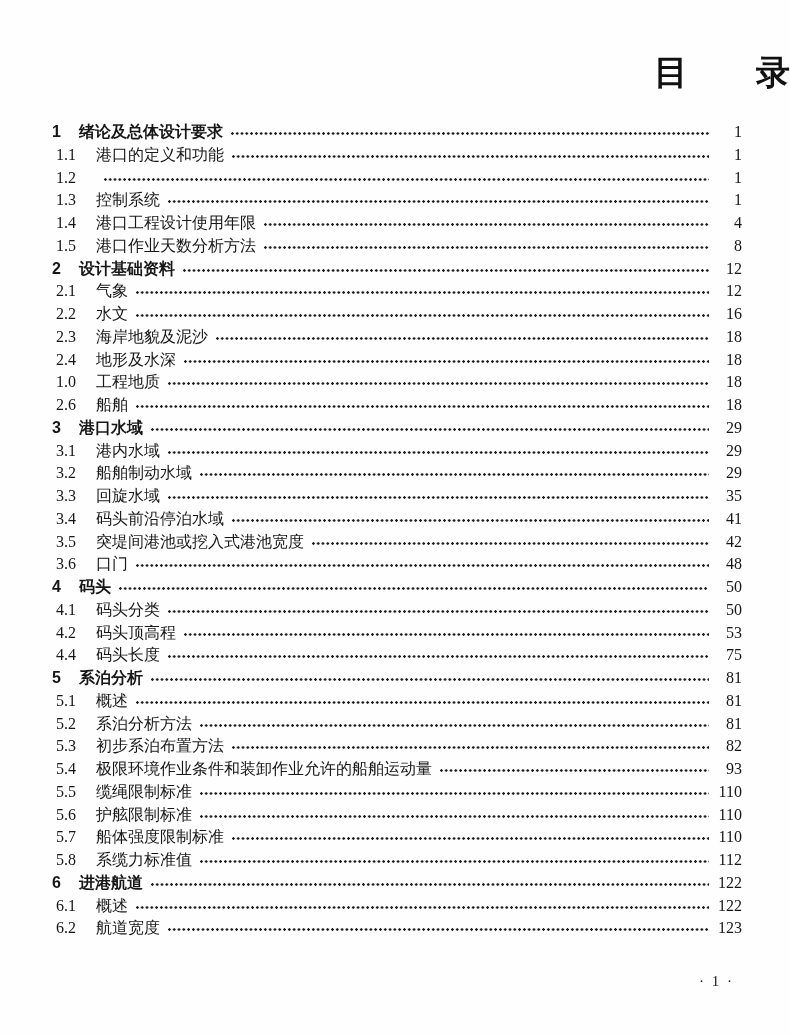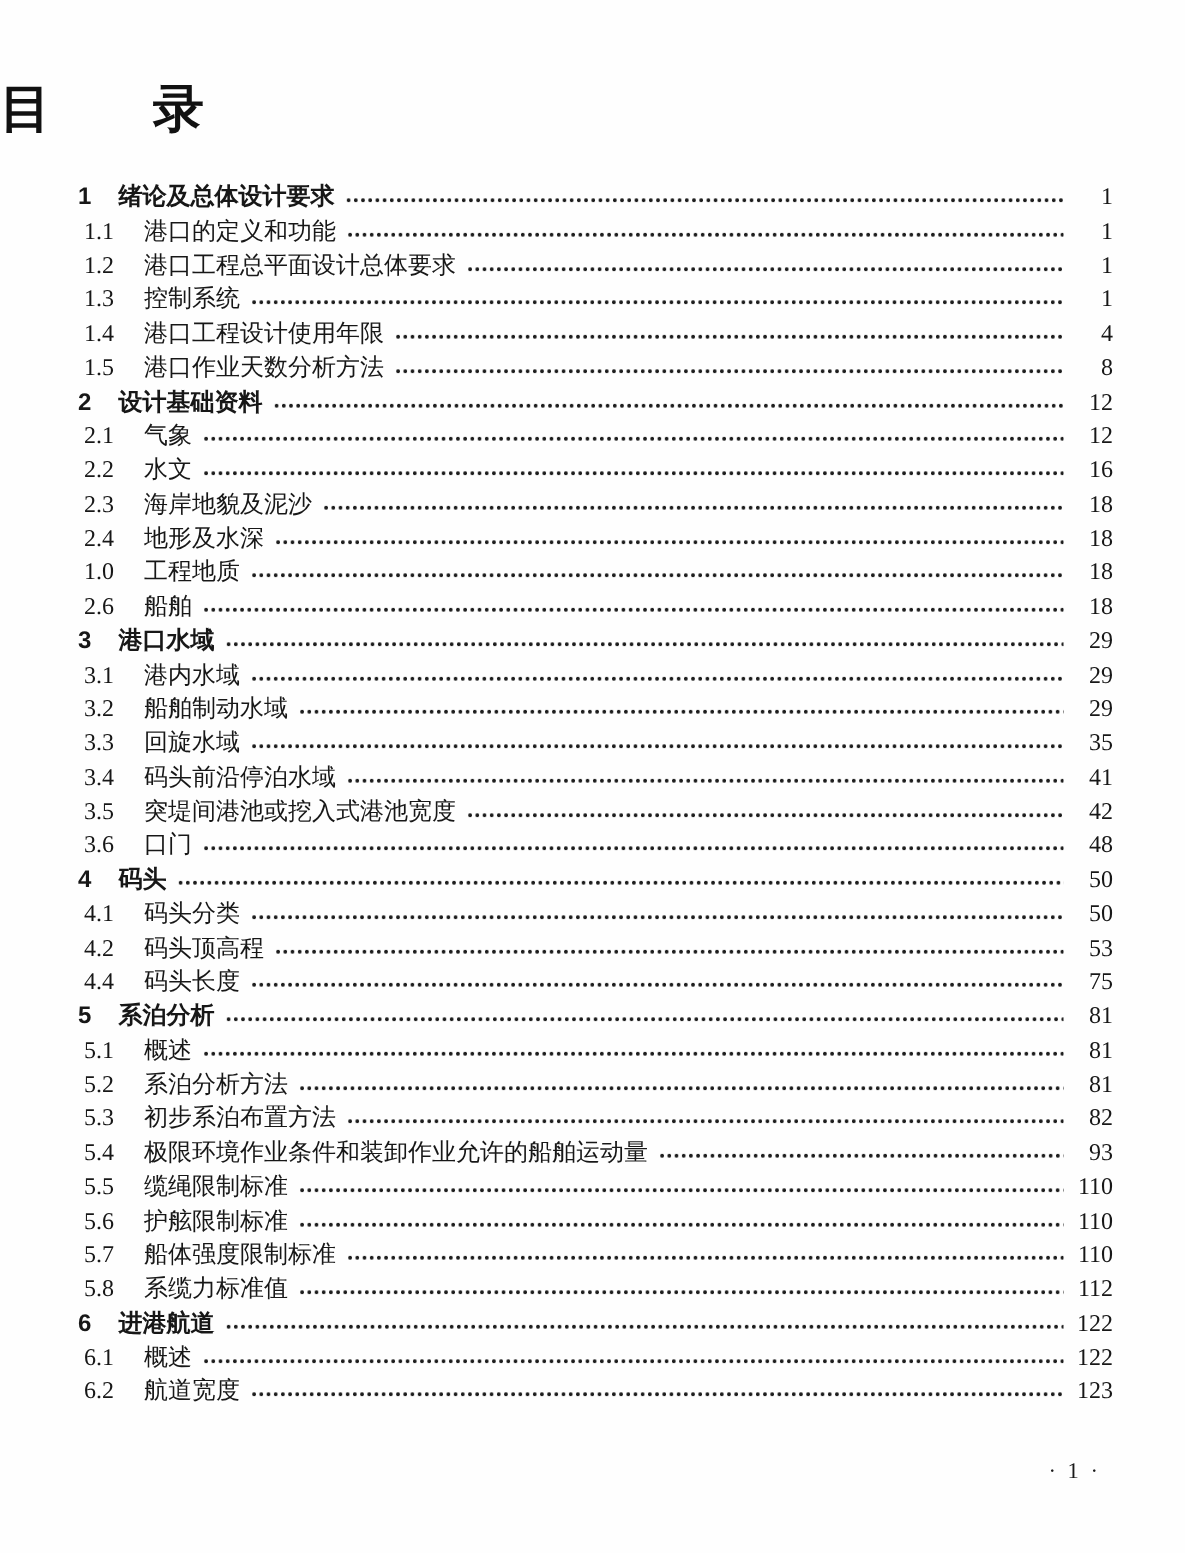--- a/index.html
+++ b/index.html
@@ -11,21 +11,21 @@
     background: #fefefe;
     color: #171717;
     font-family: "Liberation Serif", "DejaVu Serif", serif;
     overflow: hidden;
   }
   .title {
     position: absolute;
     top: 50px;
     left: 0;
     right: 0;
-    text-align: left;
+    text-align: right;
     font-size: 34px;
     font-weight: 700;
     font-family: "Liberation Sans", "DejaVu Sans", sans-serif;
     color: #111;
     white-space: pre;
   }
   .toc {
     position: absolute;
     top: 121px;
     left: 52px;
@@ -86,21 +86,20 @@
     <span class="pg">1</span>
   </div>
       <div class="row item">
     <span class="num">1.1</span>
     <span class="label">港口的定义和功能</span>
     <span class="leader"></span>
     <span class="pg">1</span>
   </div>
       <div class="row item">
     <span class="num">1.2</span>
-    <span class="label">港口工程总平面设计总体要求</span>
     <span class="leader"></span>
     <span class="pg">1</span>
   </div>
       <div class="row item">
     <span class="num">1.3</span>
     <span class="label">控制系统</span>
     <span class="leader"></span>
     <span class="pg">1</span>
   </div>
       <div class="row item">

